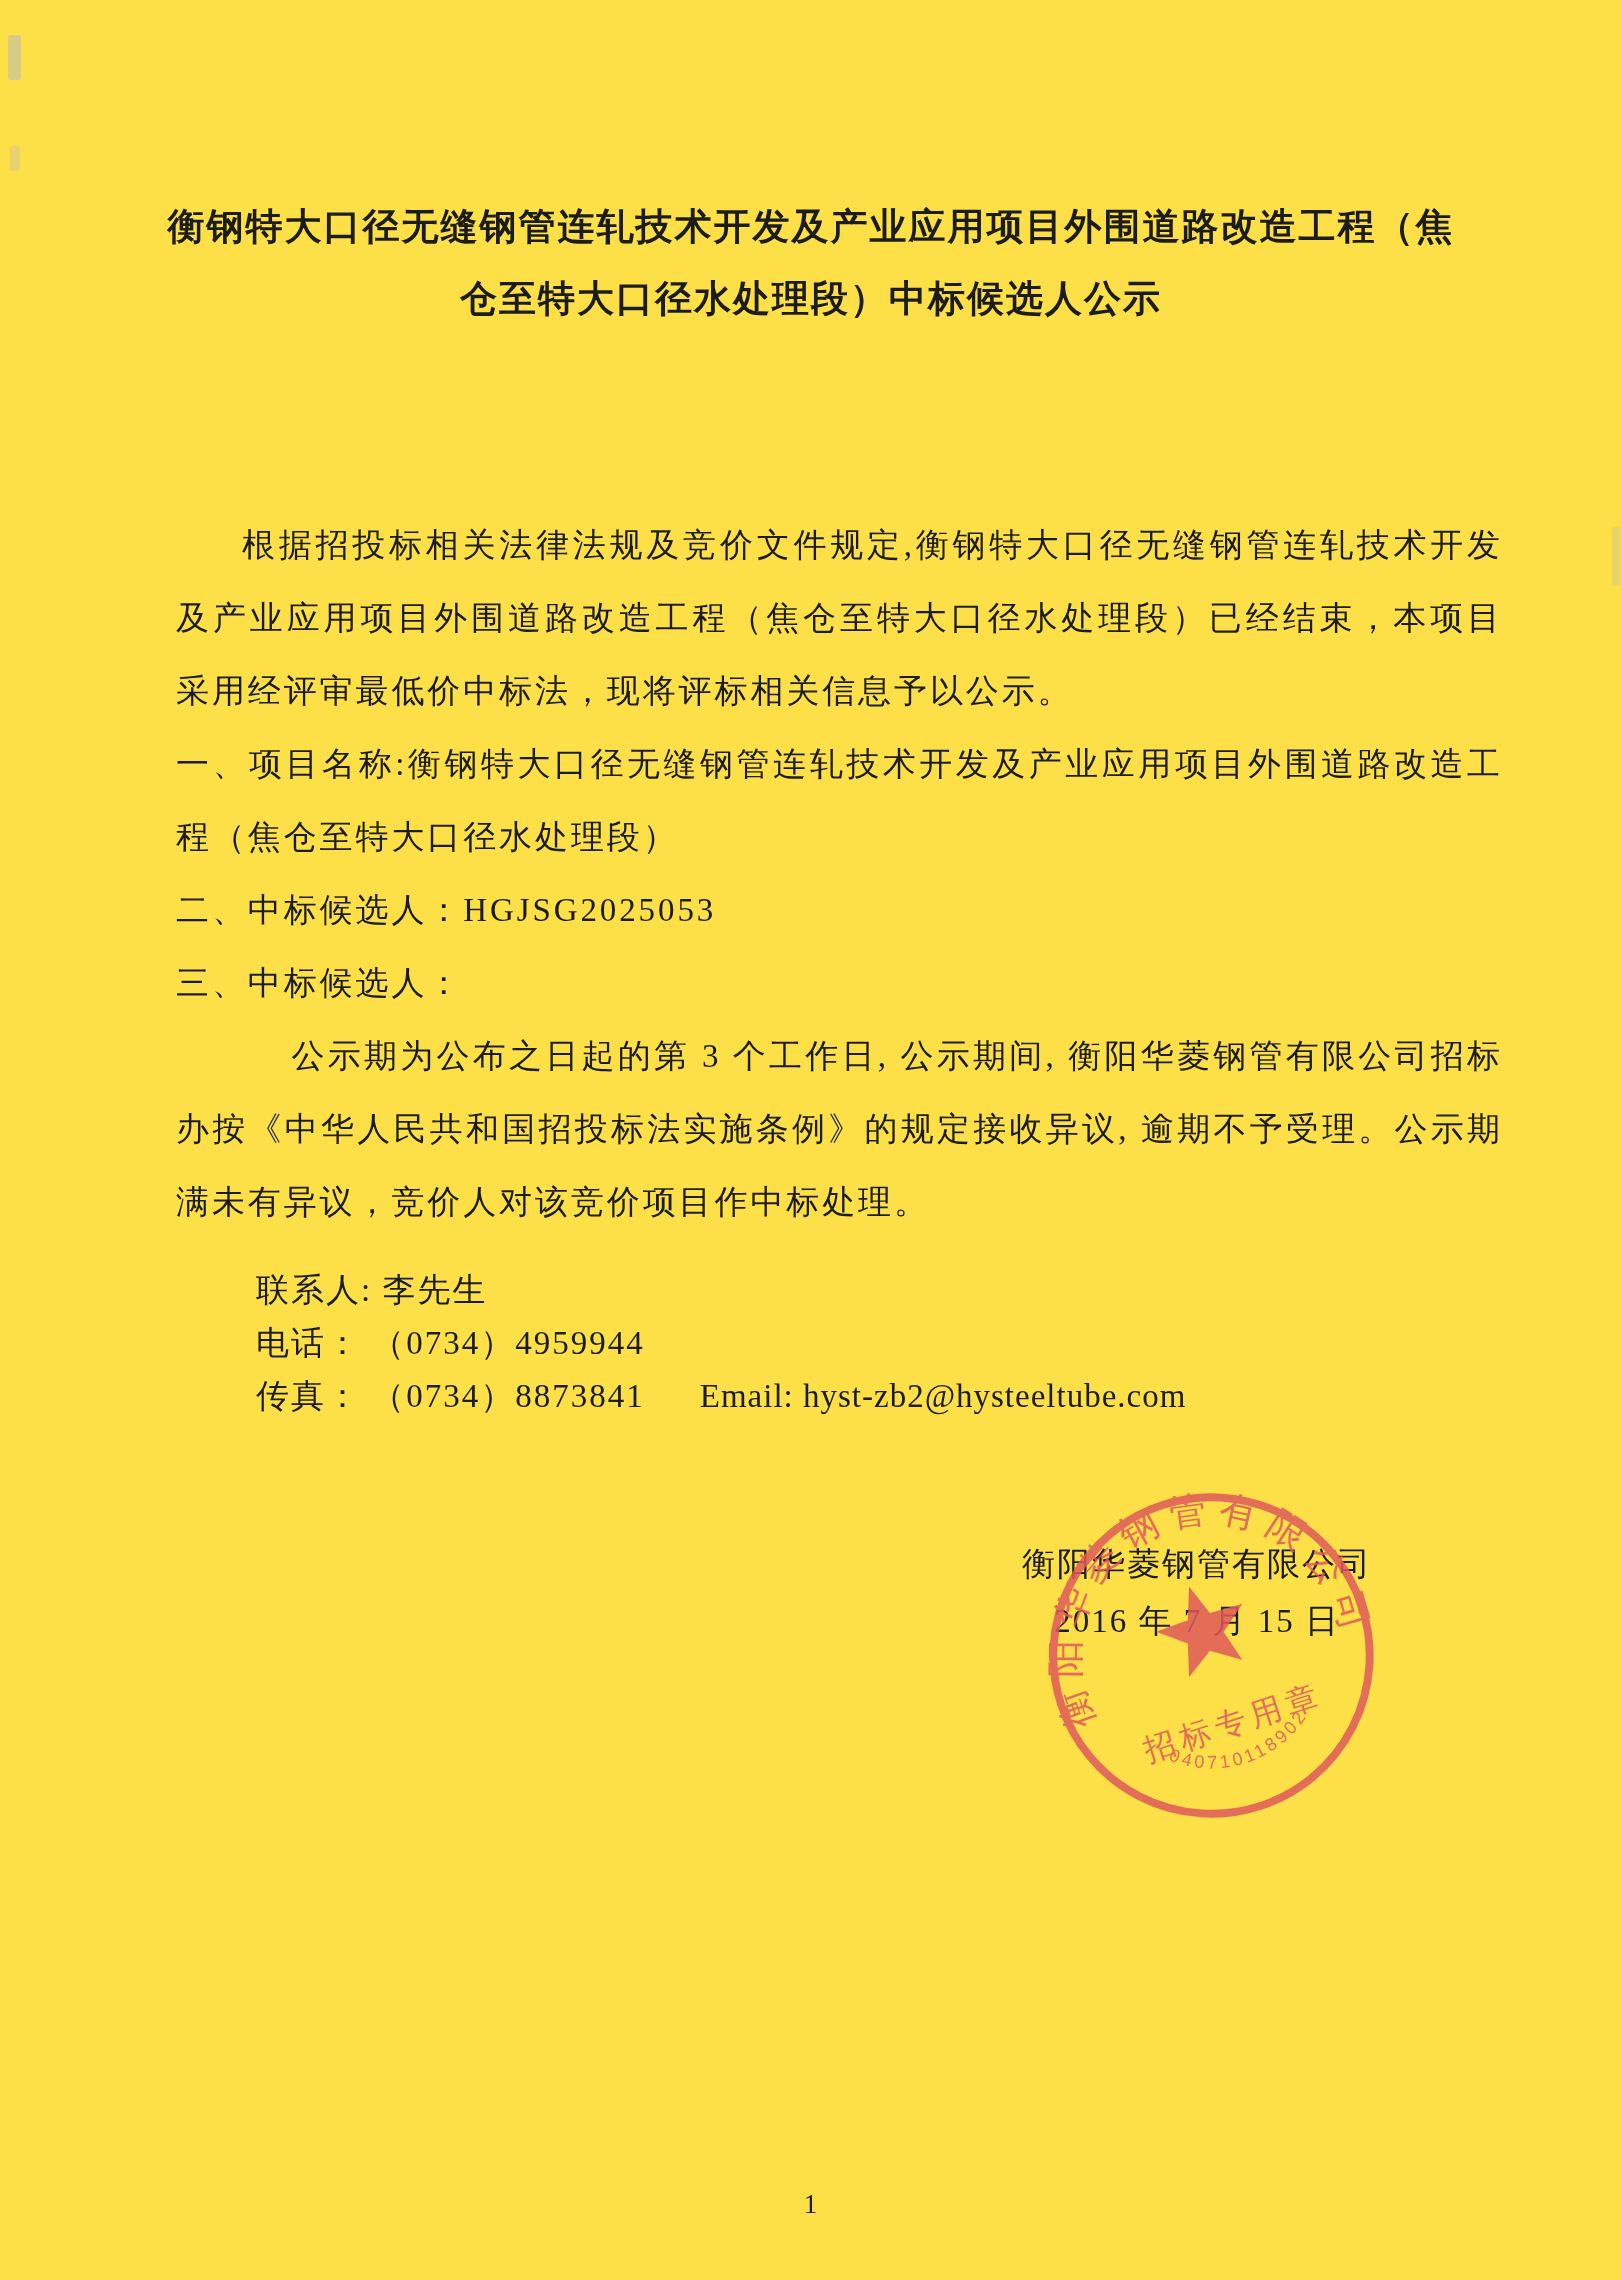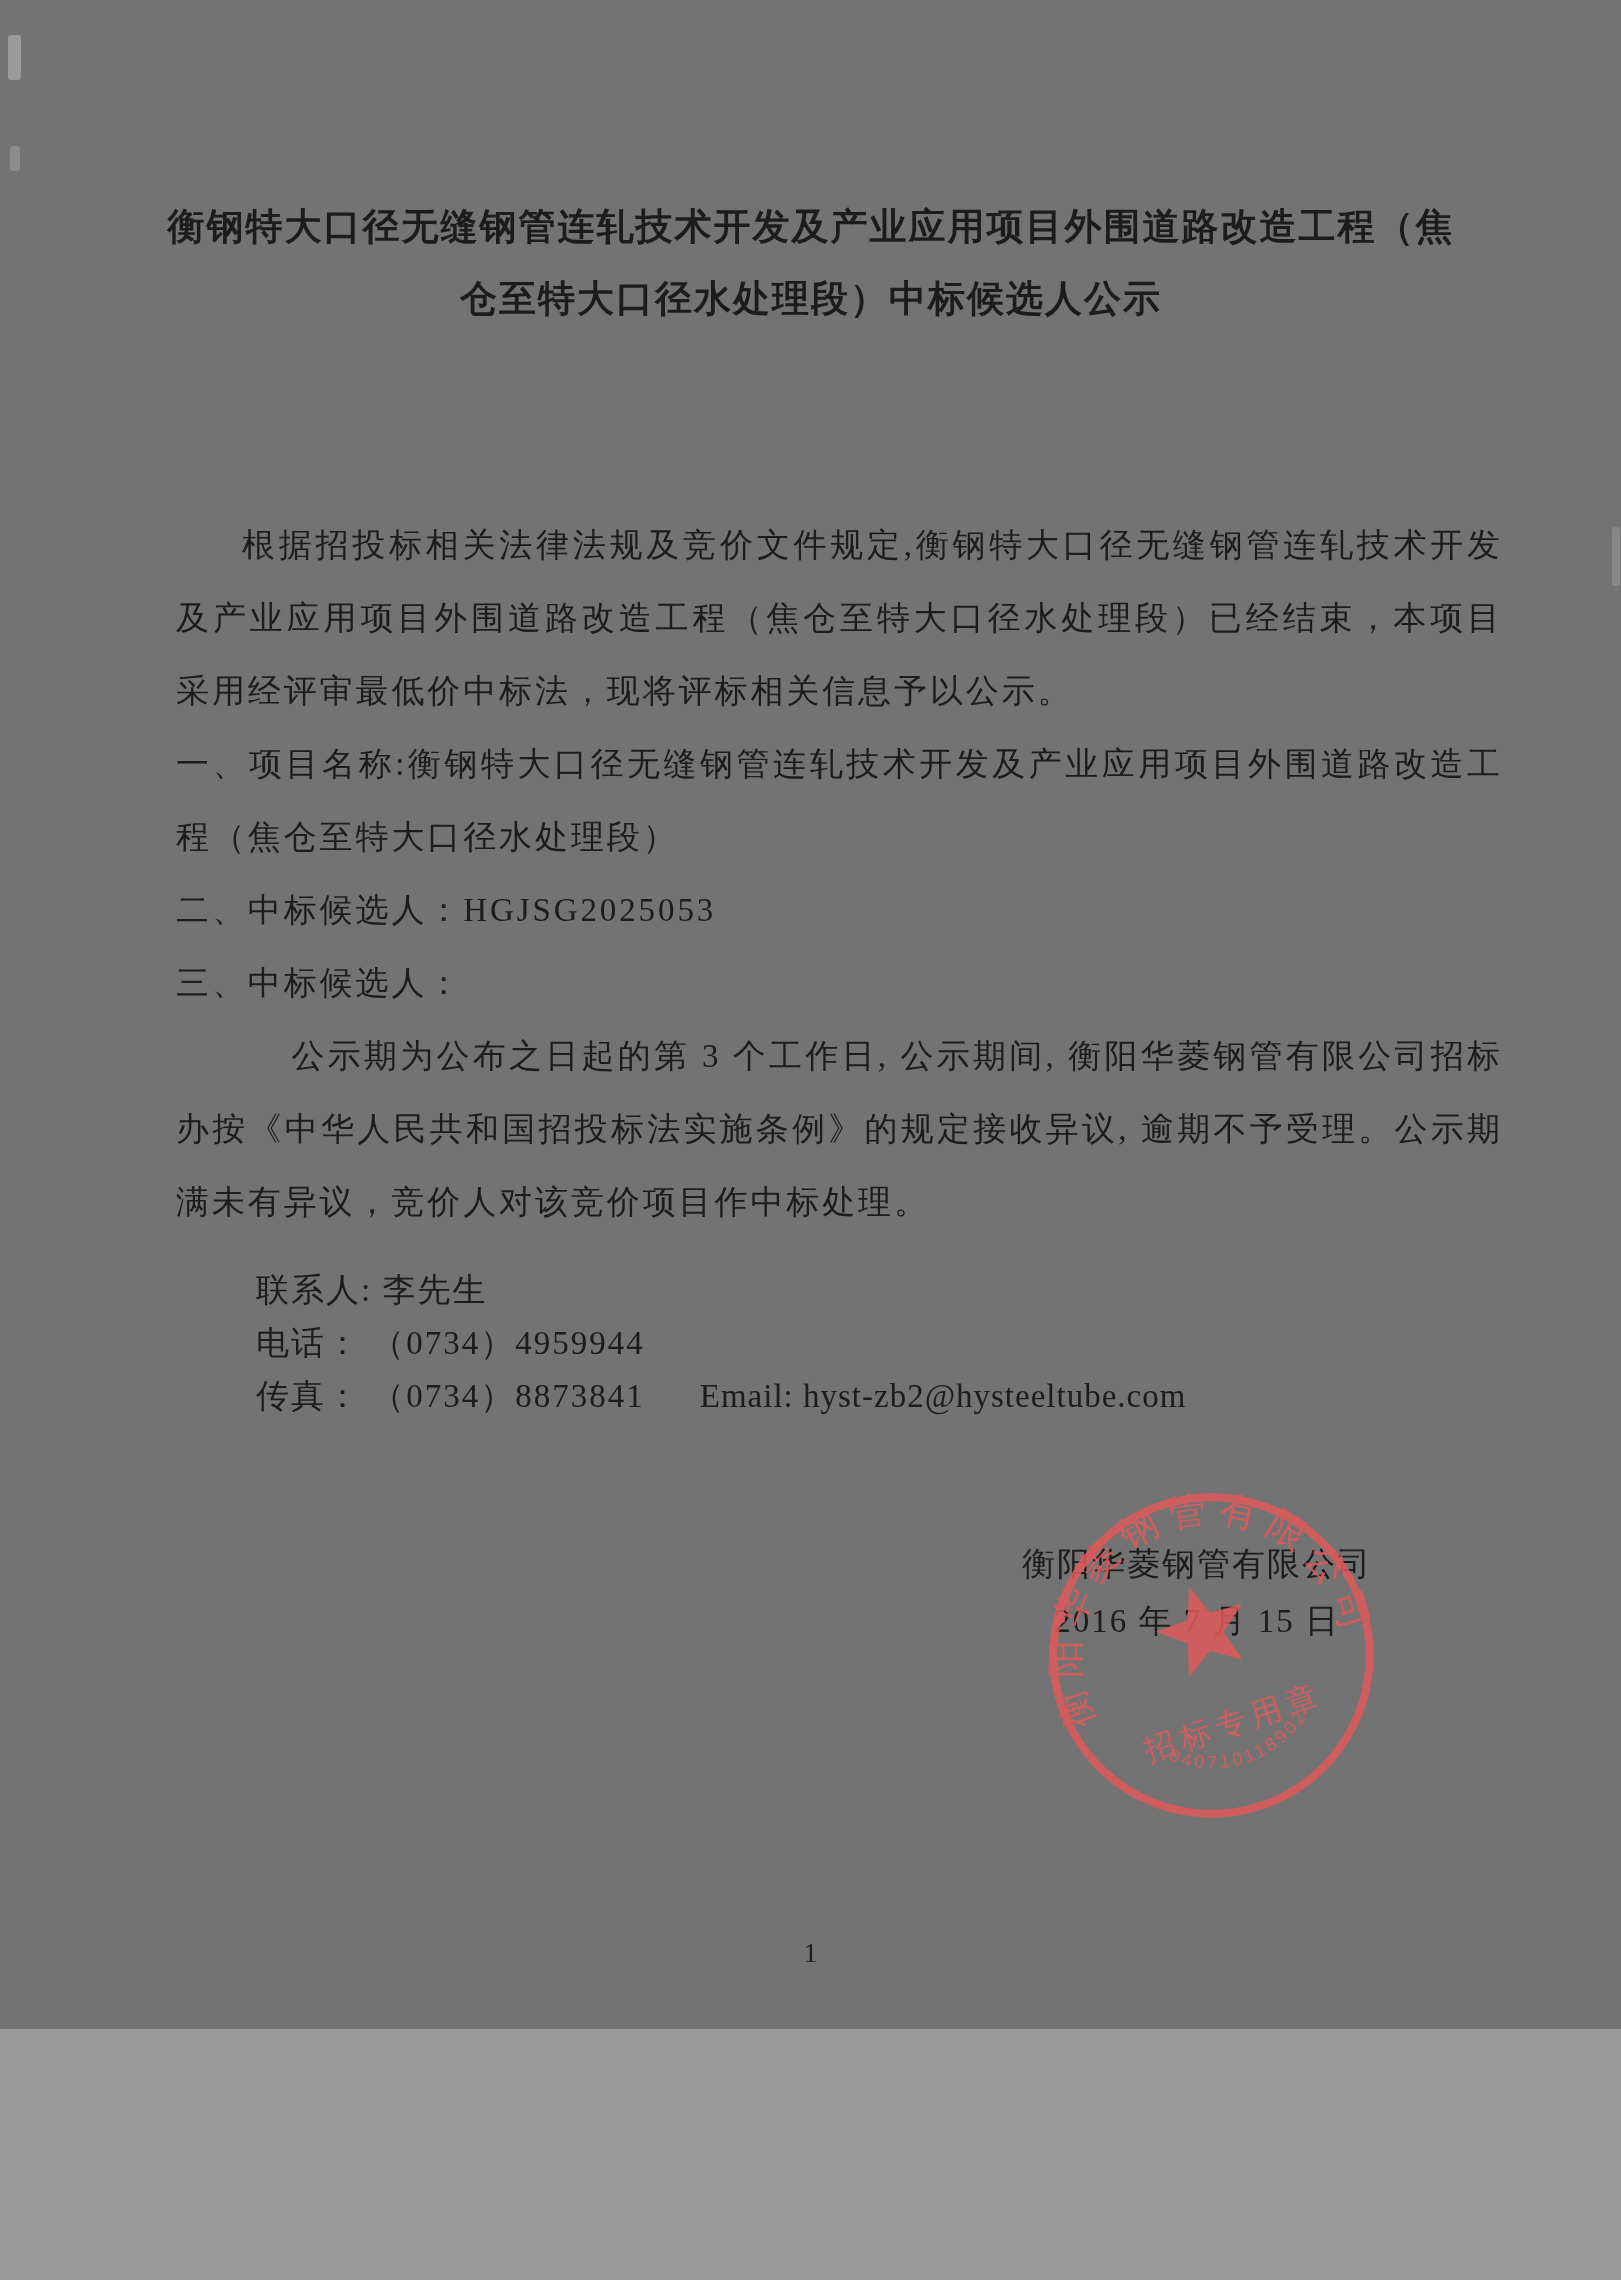--- a/index.html
+++ b/index.html
@@ -1,20 +1,20 @@
 <!DOCTYPE html>
 <html><head>
 <meta charset="utf-8">
 <style>
   html,body { margin:0; padding:0; background:#9a9a9a; }
   .page {
     position:relative;
-    width:1622px; height:2029px;
+    width:1622px; height:2280px;
     margin:0 auto;
-    background:#737373;
+    background:#fde047;
     overflow:hidden;
     color:#1c1c1c;
     font-family:"Liberation Serif", serif;
   }
   .title {
     margin:191px auto 0;
     width:1317px;
     text-align:center;
     font-size:37px;
     font-weight:700;

